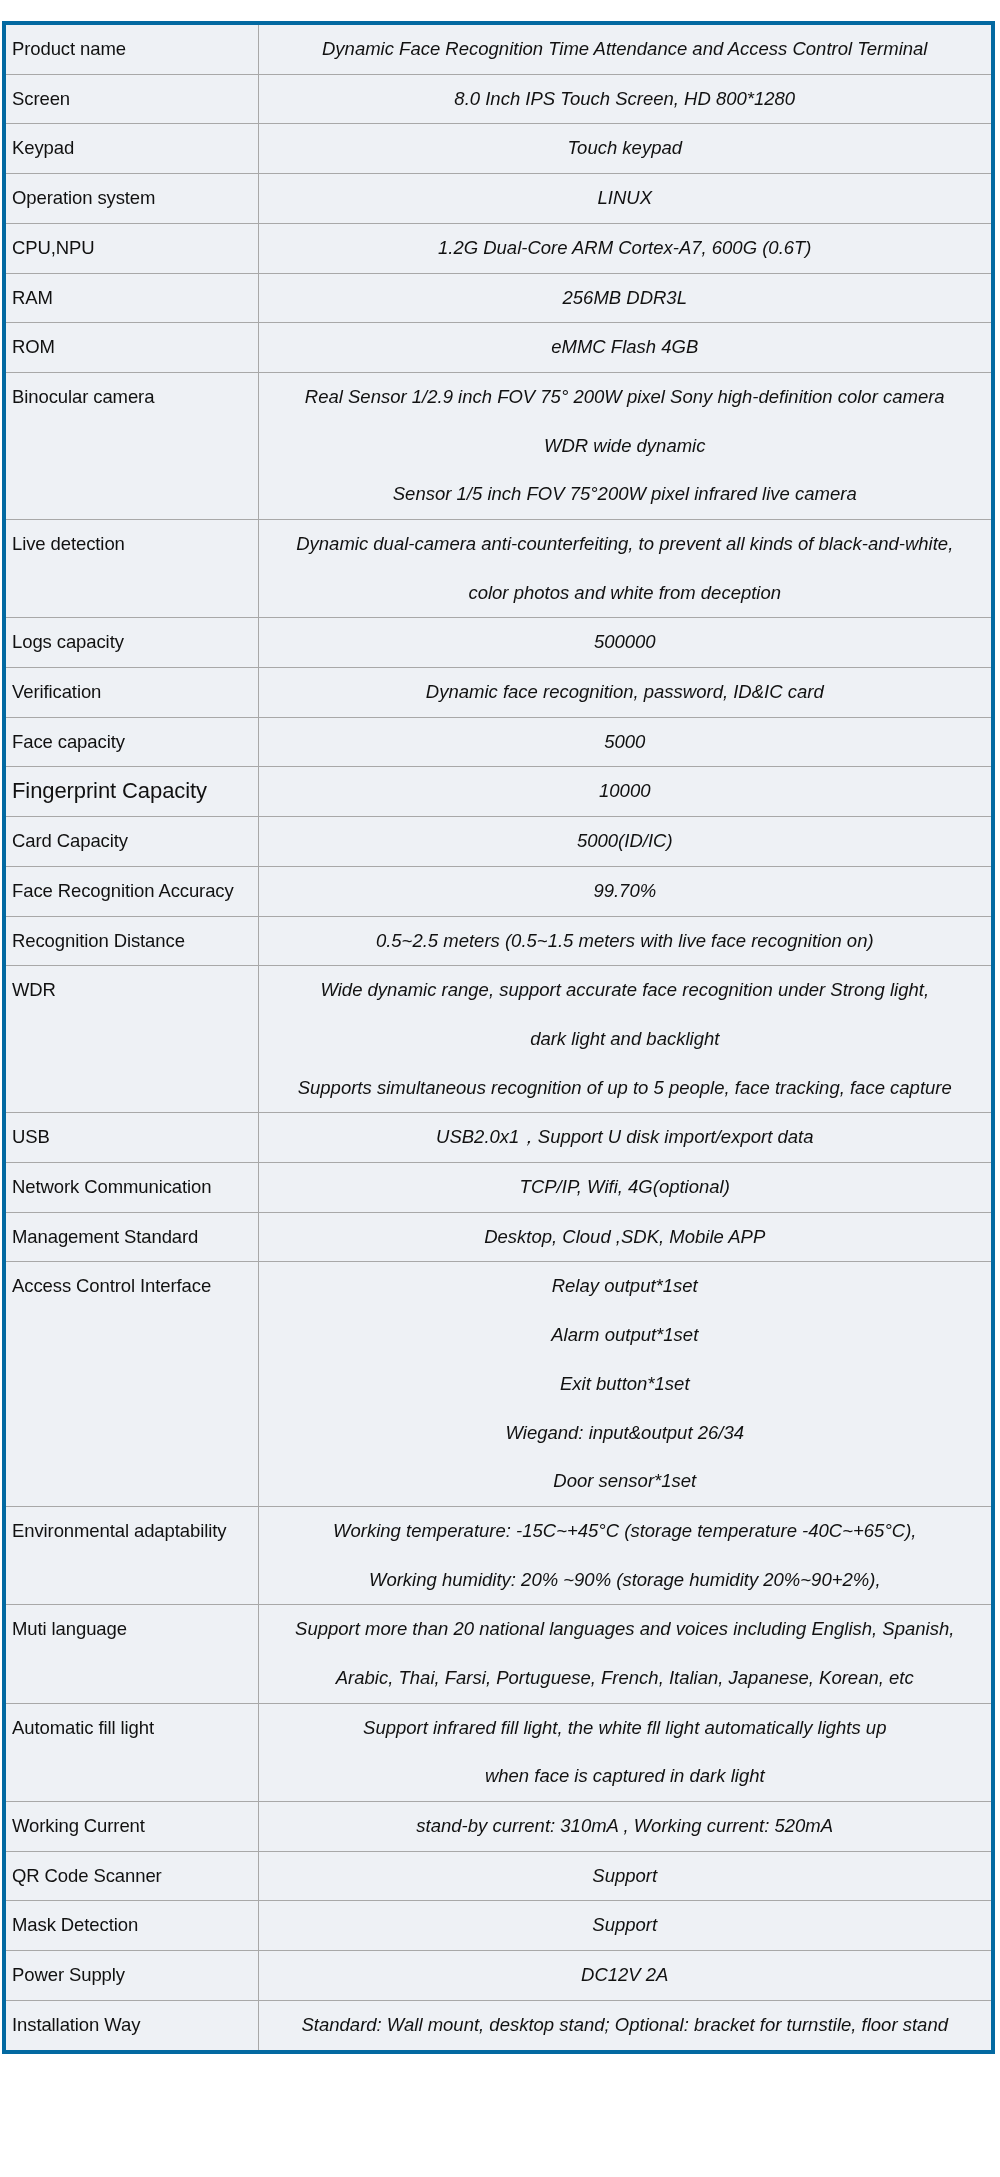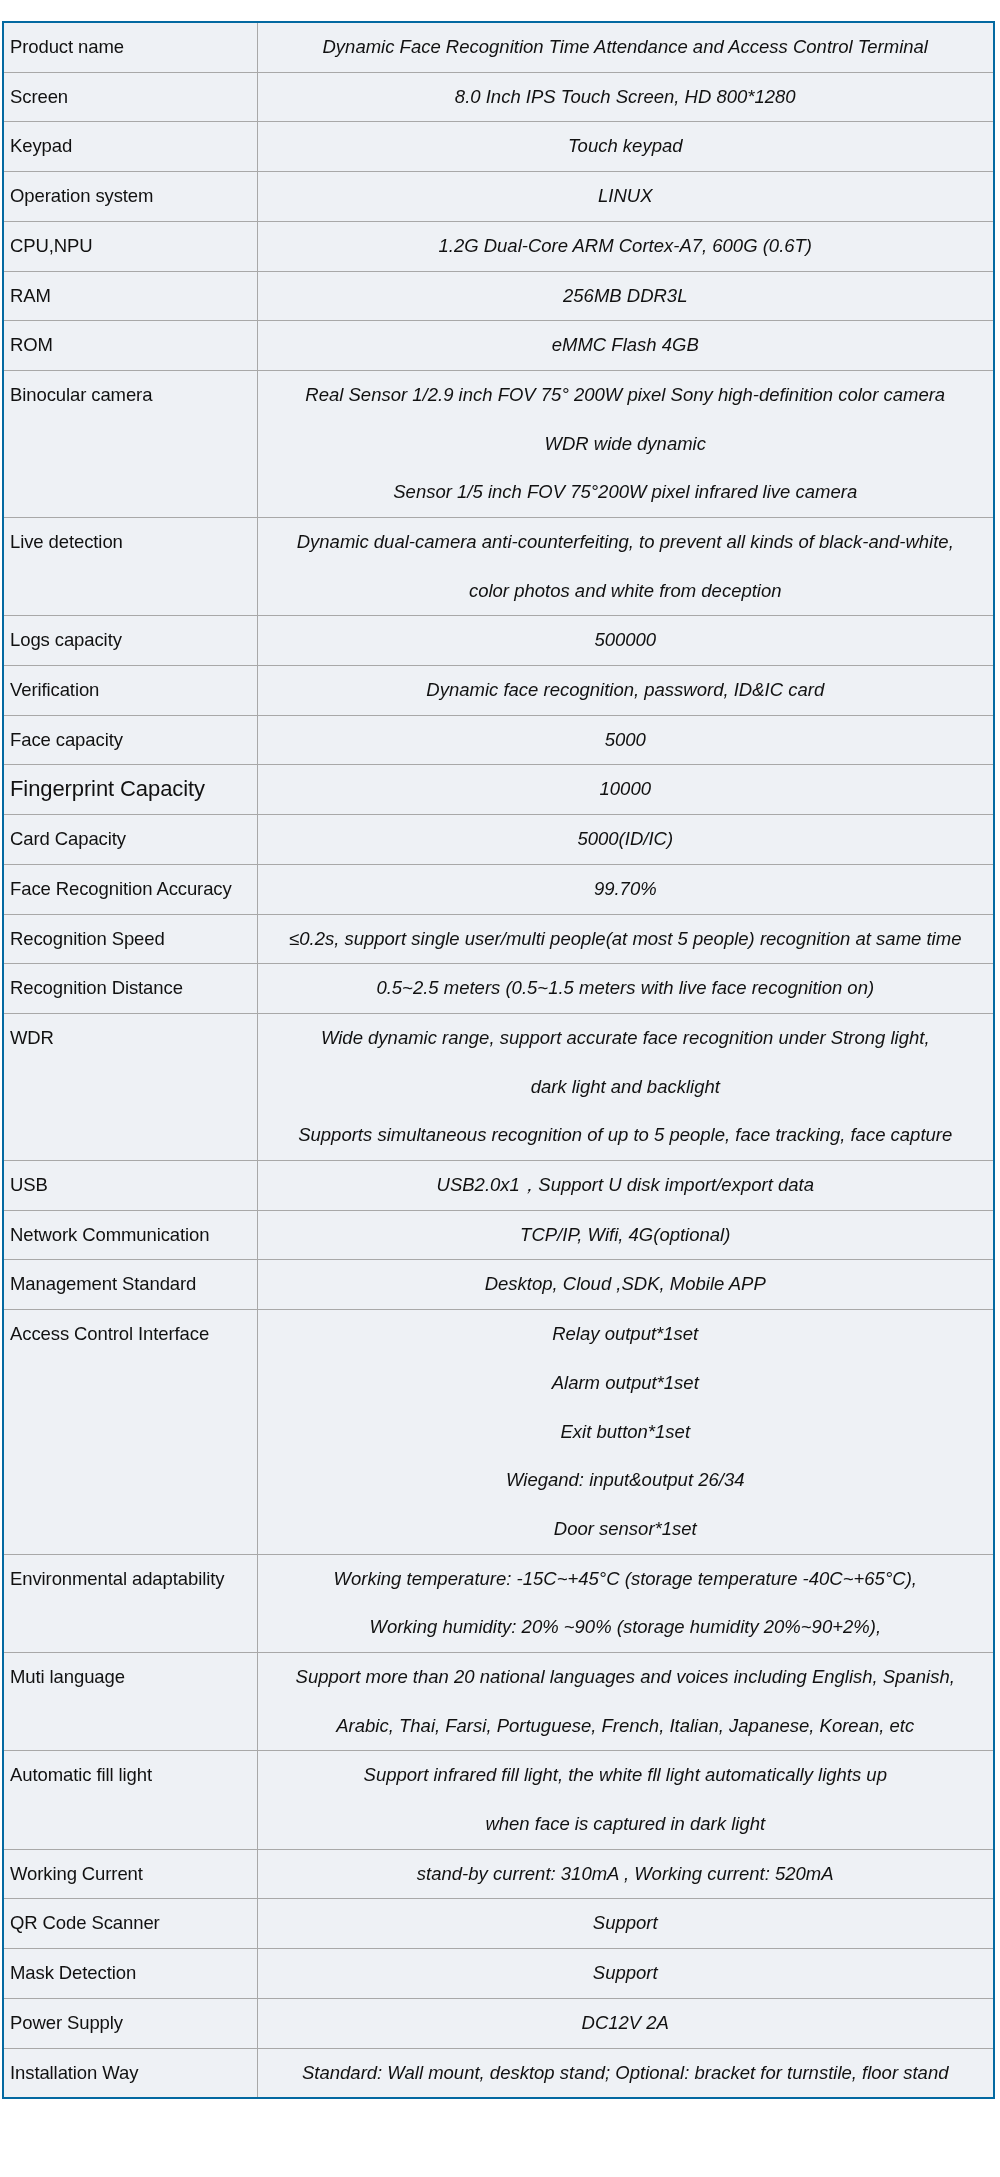--- a/index.html
+++ b/index.html
@@ -13,21 +13,21 @@
     position: relative;
     font-family: "Liberation Sans", "DejaVu Sans", sans-serif;
     color: #111111;
   }
   .spec-table {
     position: absolute;
     left: 2px;
     top: 21px;
     width: 993px;
     border-collapse: collapse;
-    border: 2px solid #0369a1;
+    border: 4px solid #0369a1;
     background: #eef1f5;
     table-layout: fixed;
   }
   .spec-table td {
     border: 1px solid #a8a8a8;
     padding: 0;
     vertical-align: top;
     font-size: 18.5px;
     line-height: 48.7px;
   }
@@ -148,26 +148,20 @@
           <span class="line">5000(ID/IC)</span>
         </td>
       </tr>
       <tr>
         <td class="label">Face Recognition Accuracy</td>
         <td class="value">
           <span class="line">99.70%</span>
         </td>
       </tr>
       <tr>
-        <td class="label">Recognition Speed</td>
-        <td class="value">
-          <span class="line">≤0.2s, support single user/multi people(at most 5 people) recognition at same time</span>
-        </td>
-      </tr>
-      <tr>
         <td class="label">Recognition Distance</td>
         <td class="value">
           <span class="line">0.5~2.5 meters (0.5~1.5 meters with live face recognition on)</span>
         </td>
       </tr>
       <tr>
         <td class="label">WDR</td>
         <td class="value">
           <span class="line">Wide dynamic range, support accurate face recognition under Strong light,</span>
           <span class="line">dark light and backlight</span>

